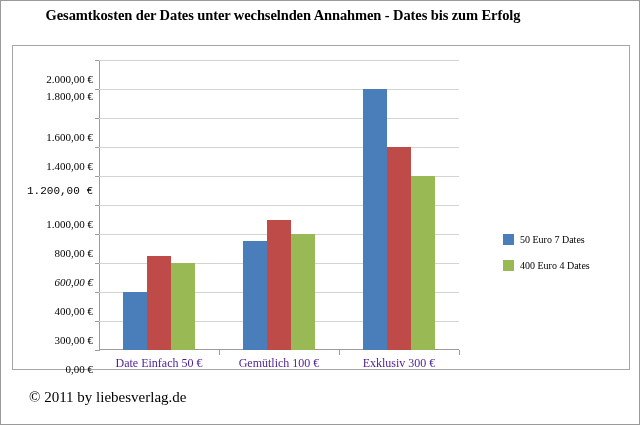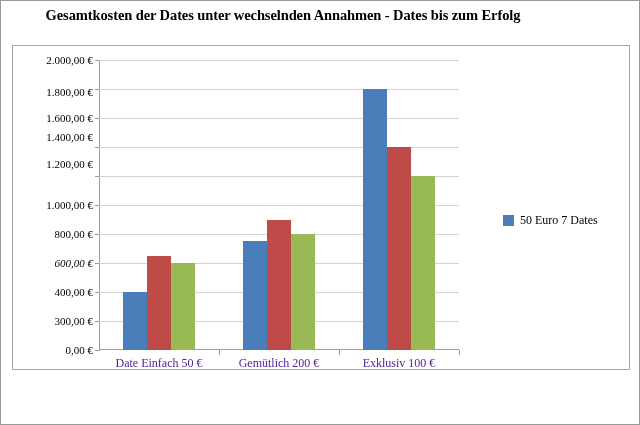--- a/index.html
+++ b/index.html
@@ -78,20 +78,21 @@
   .tick-label {
     position: absolute;
     right: 366px;
     width: 80px;
     text-align: right;
     font-size: 11px;
     color: #000000;
     font-family: "Liberation Serif", serif;
     transform: translateY(-50%);
     white-space: nowrap;
+    margin-top: 19px;
   }
   .tickmark {
     position: absolute;
     left: -4px;
     width: 4px;
     height: 1px;
     background: #9c9c9c;
   }
   .cat-sep {
     position: absolute;
@@ -117,22 +118,22 @@
     text-align: center;
     font-size: 12px;
     color: #4c1d95;
     font-family: "Liberation Serif", serif;
     white-space: nowrap;
   }
   
   .legend {
     position: absolute;
     left: 490px;
-    top: 161px;
-    font-size: 12px;
+    top: 180px;
+    font-size: 10px;
     font-family: "Liberation Serif", serif;
     color: #000000;
   }
   .legend-row {
     display: flex;
     align-items: center;
     height: 26px;
   }
   .legend-swatch {
     width: 11px;
@@ -186,51 +187,56 @@
           <div class="gridline" style="top: 0px;"></div>
           <div class="tickmark" style="top: 0px;"></div>
         </div>
       <div id="ticklabels">
           <div class="tick-label" style="top: 290px;">0,00 €</div>
           <div class="tick-label" style="top: 261px;">300,00 €</div>
           <div class="tick-label" style="top: 232px; text-align: right;">400,00 €</div>
           <div class="tick-label" style="top: 203px; font-style: italic;">600,00 €</div>
           <div class="tick-label" style="top: 174px; font-family: Liberation Serif, serif;">800,00 €</div>
           <div class="tick-label" style="top: 145px;">1.000,00 €</div>
-          <div class="tick-label" style="top: 104px;">1.200,00 €</div>
-          <div class="tick-label" style="top: 77px;">1.400,00 €</div>
+          <div class="tick-label" style="top: 112px; font-family: Liberation Mono, monospace;">1.200,00 €</div>
+          <div class="tick-label" style="top: 87px;">1.400,00 €</div>
           <div class="tick-label" style="top: 58px;">1.600,00 €</div>
-          <div class="tick-label" style="top: 32px;">1.800,00 €</div>
+          <div class="tick-label" style="top: 17px;">1.800,00 €</div>
           <div class="tick-label" style="top: 0px;">2.000,00 €</div>
         </div>
       <div class="bars-layer" id="bars">
           <div class="bar" style="left: 24px; width: 24px; height: 58px; background: rgb(74, 126, 187);"></div>
           <div class="bar" style="left: 48px; width: 24px; height: 94.25px; background: rgb(190, 75, 72);"></div>
           <div class="bar" style="left: 72px; width: 24px; height: 87px; background: rgb(152, 185, 84);"></div>
           <div class="bar" style="left: 144px; width: 24px; height: 108.75px; background: rgb(74, 126, 187);"></div>
           <div class="bar" style="left: 168px; width: 24px; height: 130.5px; background: rgb(190, 75, 72);"></div>
           <div class="bar" style="left: 192px; width: 24px; height: 116px; background: rgb(152, 185, 84);"></div>
           <div class="bar" style="left: 264px; width: 24px; height: 261px; background: rgb(74, 126, 187);"></div>
           <div class="bar" style="left: 288px; width: 24px; height: 203px; background: rgb(190, 75, 72);"></div>
           <div class="bar" style="left: 312px; width: 24px; height: 174px; background: rgb(152, 185, 84);"></div>
         </div>
       <div id="catlabels">
           <div class="cat-label" style="left: 0px; width: 120px;">Date Einfach 50 €</div>
-          <div class="cat-label" style="left: 120px; width: 120px;">Gemütlich 200 €</div>
-          <div class="cat-label" style="left: 240px; width: 120px;">Exklusiv  100 €</div>
+          <div class="cat-label" style="left: 120px; width: 120px;">Gemütlich 100 €</div>
+          <div class="cat-label" style="left: 240px; width: 120px;">Exklusiv  300 €</div>
         </div>
       <div id="catseps">
           <div class="cat-sep" style="left: 120px;"></div>
           <div class="cat-sep" style="left: 240px;"></div>
           <div class="cat-sep" style="left: 360px;"></div>
         </div>
     </div>
 
     <div class="legend" id="legend">
         <div class="legend-row">
           <span class="legend-swatch" style="background: rgb(74, 126, 187);"></span>
           <span class="legend-label">50 Euro  7 Dates</span>
         </div>
+        <div class="legend-row">
+          <span class="legend-swatch" style="background: rgb(152, 185, 84);"></span>
+          <span class="legend-label">400 Euro 4 Dates</span>
+        </div>
       </div>
   </div>
 
+  <div class="footer">©  2011 by liebesverlag.de</div>
 
 </div>
 
 </body></html>

